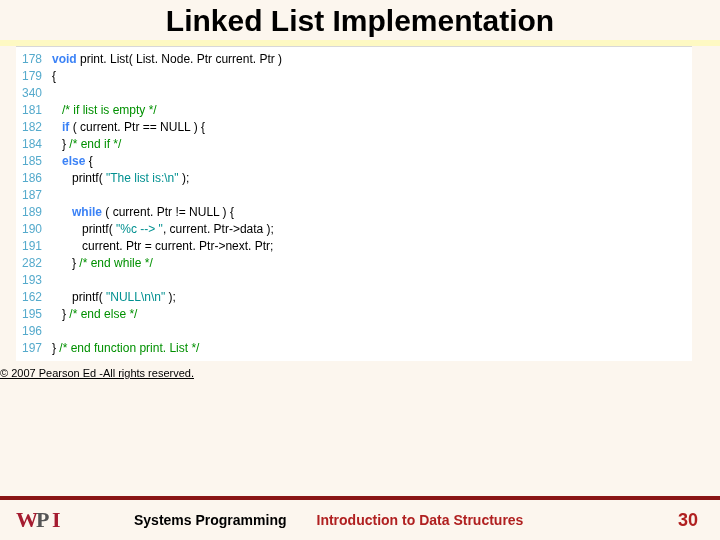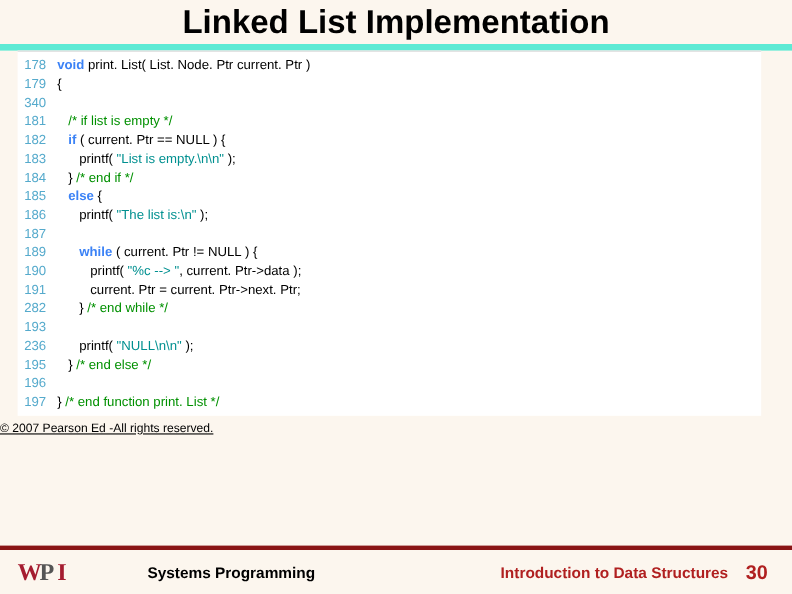--- a/index.html
+++ b/index.html
@@ -5,21 +5,21 @@
   * { margin: 0; padding: 0; box-sizing: border-box; }
   body {
     width: 720px;
     height: 540px;
     background: #fcf6ee;
     font-family: Arial, sans-serif;
     position: relative;
     overflow: hidden;
   }
   .title-bar {
-    background: #5eead4;
+    background: #fef9c3;
     padding: 6px 0 4px 0;
   }
   .title {
     color: #000;
     background: #fcf6ee;
     font-family: "Comic Sans MS", cursive, sans-serif;
     font-size: 30px;
     font-weight: bold;
     text-align: center;
     margin: -6px 0 2px 0;
@@ -84,21 +84,21 @@
     color: #000;
     flex: 0 0 auto;
     margin-left: 40px;
   }
   .footer-center {
     font-family: "Comic Sans MS", cursive, sans-serif;
     font-weight: bold;
     font-size: 14px;
     color: #b02020;
     flex: 1;
-    text-align: right;
+    text-align: left;
     padding-left: 30px;
   }
   .footer-right {
     font-family: "Comic Sans MS", cursive, sans-serif;
     font-weight: bold;
     font-size: 18px;
     color: #b02020;
     flex: 0 0 auto;
     padding-right: 6px;
     margin-left: 16px;
@@ -110,31 +110,30 @@
 <div class="title-bar">
   <div class="title">Linked List Implementation</div>
 </div>
 
 <div class="code-block" id="code-block">
     <div class="code-line"><span class="ln">178</span><span class="code"><span class="kw">void</span> print. List( List. Node. Ptr current. Ptr )</span></div>
     <div class="code-line"><span class="ln">179</span><span class="code">{</span></div>
     <div class="code-line"><span class="ln">340</span><span class="code"></span></div>
     <div class="code-line"><span class="ln">181</span><span class="code">   <span class="cm">/* if list is empty */</span></span></div>
     <div class="code-line"><span class="ln">182</span><span class="code">   <span class="kw">if</span> ( current. Ptr == NULL ) {</span></div>
-    <div class="code-line"><span class="ln">183</span><span class="code">      printf( <span class="str">"List is empty.\n\n"</span> );</span></div>
     <div class="code-line"><span class="ln">184</span><span class="code">   } <span class="cm">/* end if */</span></span></div>
     <div class="code-line"><span class="ln">185</span><span class="code">   <span class="kw">else</span> {</span></div>
     <div class="code-line"><span class="ln">186</span><span class="code">      printf( <span class="str">"The list is:\n"</span> );</span></div>
     <div class="code-line"><span class="ln">187</span><span class="code"></span></div>
     <div class="code-line"><span class="ln">189</span><span class="code">      <span class="kw">while</span> ( current. Ptr != NULL ) {</span></div>
     <div class="code-line"><span class="ln">190</span><span class="code">         printf( <span class="str">"%c --&gt; "</span>, current. Ptr-&gt;data );</span></div>
     <div class="code-line"><span class="ln">191</span><span class="code">         current. Ptr = current. Ptr-&gt;next. Ptr;</span></div>
     <div class="code-line"><span class="ln">282</span><span class="code">      } <span class="cm">/* end while */</span></span></div>
     <div class="code-line"><span class="ln">193</span><span class="code"></span></div>
-    <div class="code-line"><span class="ln">236</span><span class="code">      printf( <span class="str">"NULL\n\n"</span> );</span></div>
+    <div class="code-line"><span class="ln">162</span><span class="code">      printf( <span class="str">"NULL\n\n"</span> );</span></div>
     <div class="code-line"><span class="ln">195</span><span class="code">   } <span class="cm">/* end else */</span></span></div>
     <div class="code-line"><span class="ln">196</span><span class="code"></span></div>
     <div class="code-line"><span class="ln">197</span><span class="code">} <span class="cm">/* end function print. List */</span></span></div>
   </div>
 
 <div class="copyright">© 2007 Pearson Ed -All rights reserved.</div>
 
 <div class="footer">
   <div class="logo">
     <svg width="54" height="26" viewBox="0 0 54 26">

